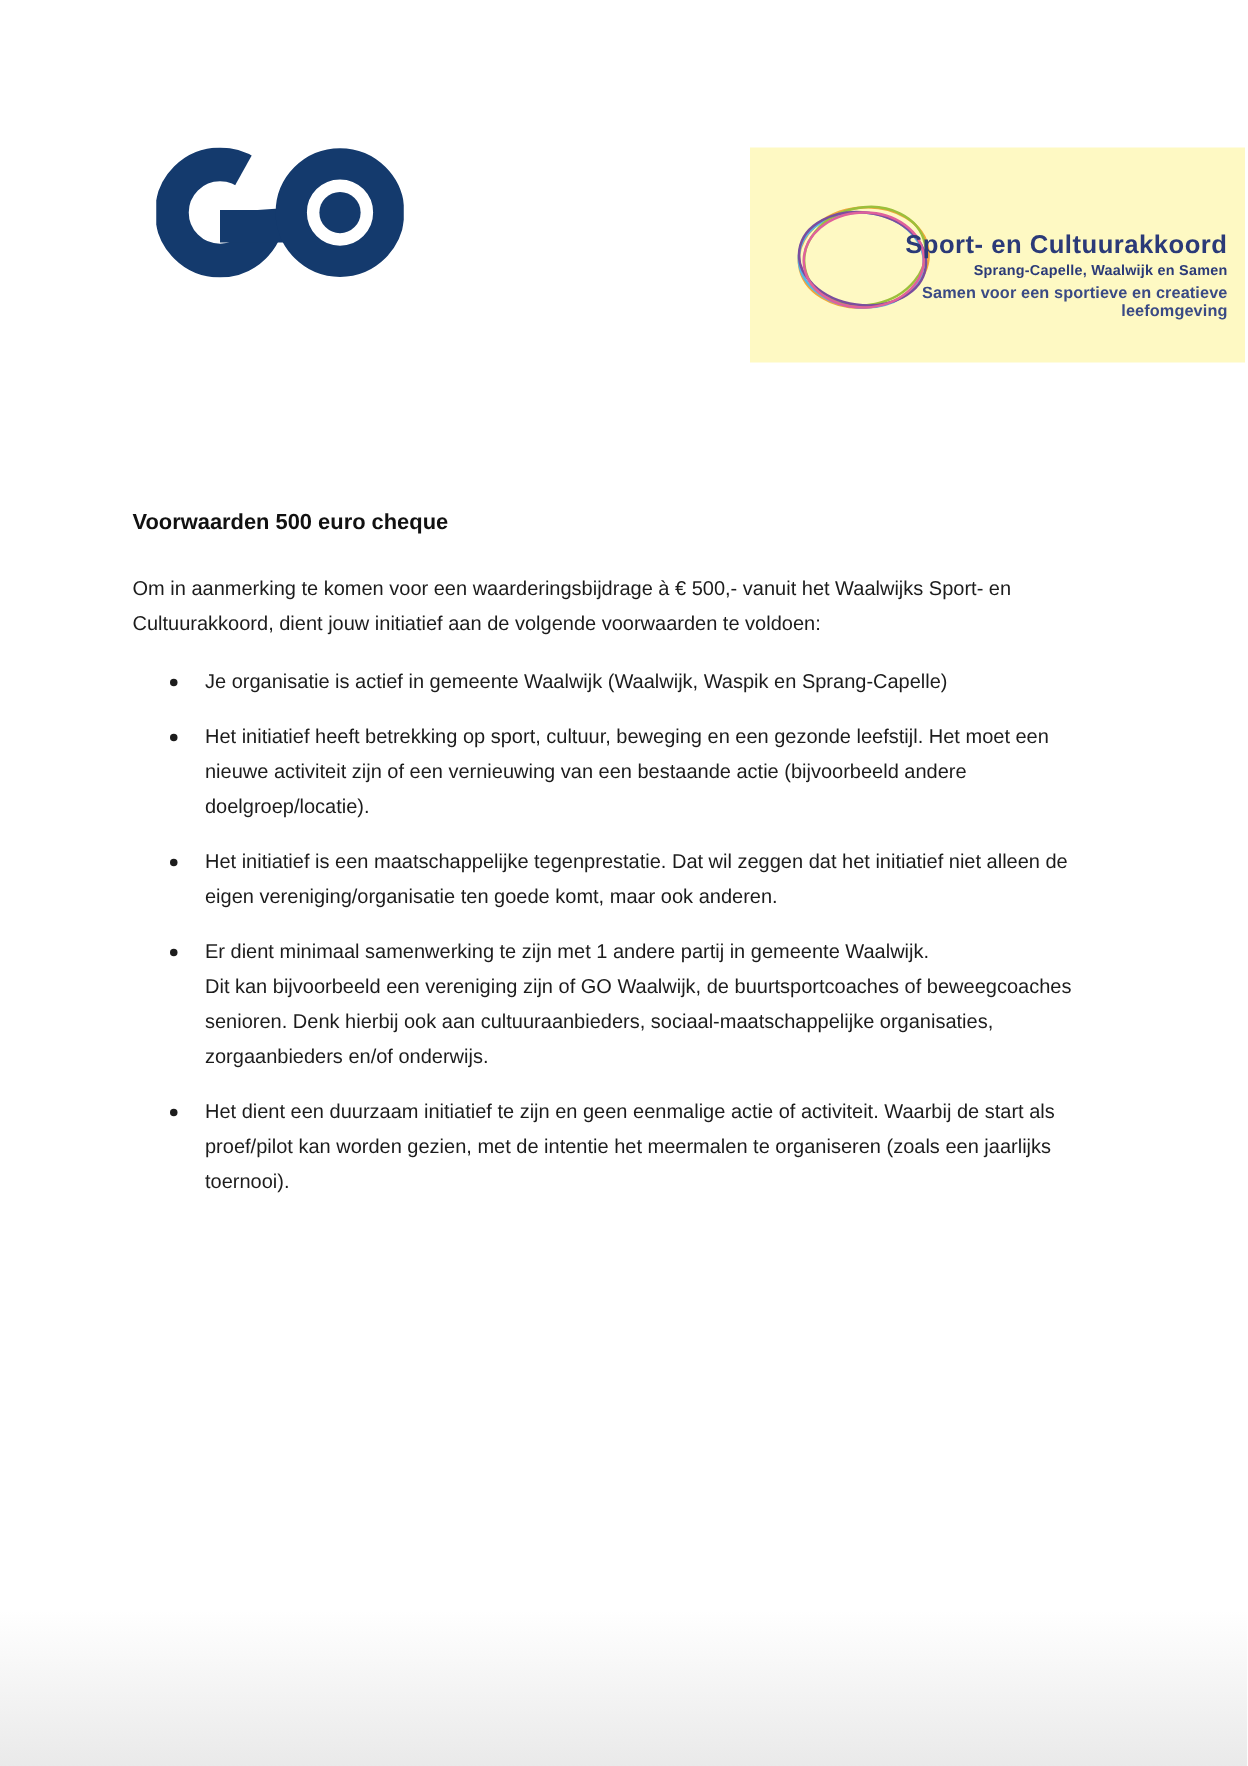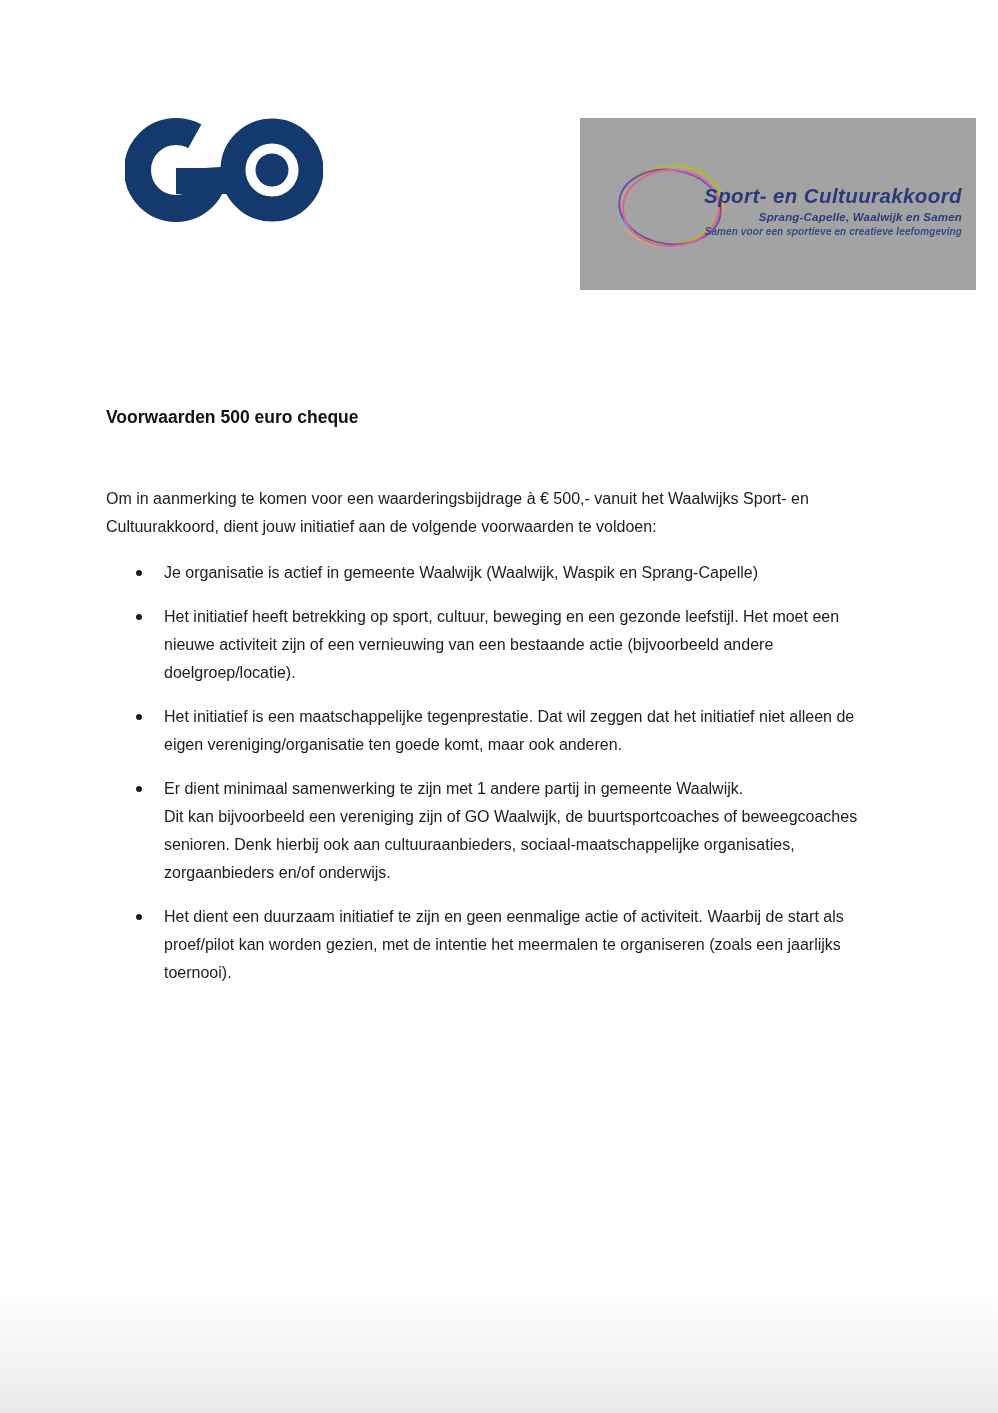--- a/index.html
+++ b/index.html
@@ -32,26 +32,25 @@
     white-space: nowrap;
   }
   .w-sport    { color: #3aa8df; }
   .w-gezond   { color: #a9c23d; }
   .w-cultuur  { color: #e9548f; }
   .w-beweging { color: #f6a81c; }
 
   
   .akkoord-logo {
     position: absolute;
-    left: 580px;
+    left: 600px;
     top: 118px;
     width: 396px;
     height: 172px;
-    background: #a3a3a3;
-    font-style: italic;
+    background: #fef9c3;
   }
   .akkoord-rings {
     position: absolute;
     left: 28px;
     top: 40px;
   }
   .akkoord-text {
     position: absolute;
     left: 52px;
     top: 66px;
@@ -66,42 +65,42 @@
     white-space: nowrap;
   }
   .akkoord-subtitle {
     margin-top: 3px;
     font-size: 11.5px;
     font-weight: bold;
     letter-spacing: 0.2px;
   }
   .akkoord-tagline {
     margin-top: 3px;
-    font-size: 10px;
+    font-size: 13px;
     font-weight: bold;
     letter-spacing: 0.1px;
     color: #3a4a85;
     padding-left: 32px;
   }
 
   
   .content {
     position: absolute;
     left: 106px;
     top: 407px;
     width: 775px;
     color: #1c1c1c;
   }
   .doc-heading {
     font-size: 17.5px;
     font-weight: bold;
     color: #111;
   }
   .doc-intro {
-    margin-top: 57px;
+    margin-top: 30px;
     width: 745px;
     font-size: 16px;
     line-height: 28px;
   }
   .conditions {
     list-style: none;
     margin-top: 18px;
   }
   .conditions li {
     position: relative;

